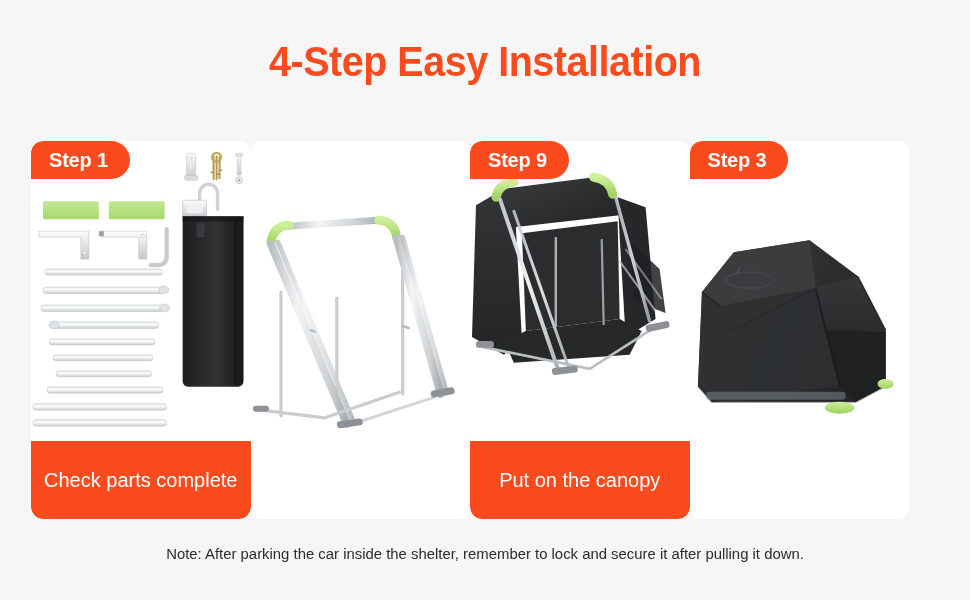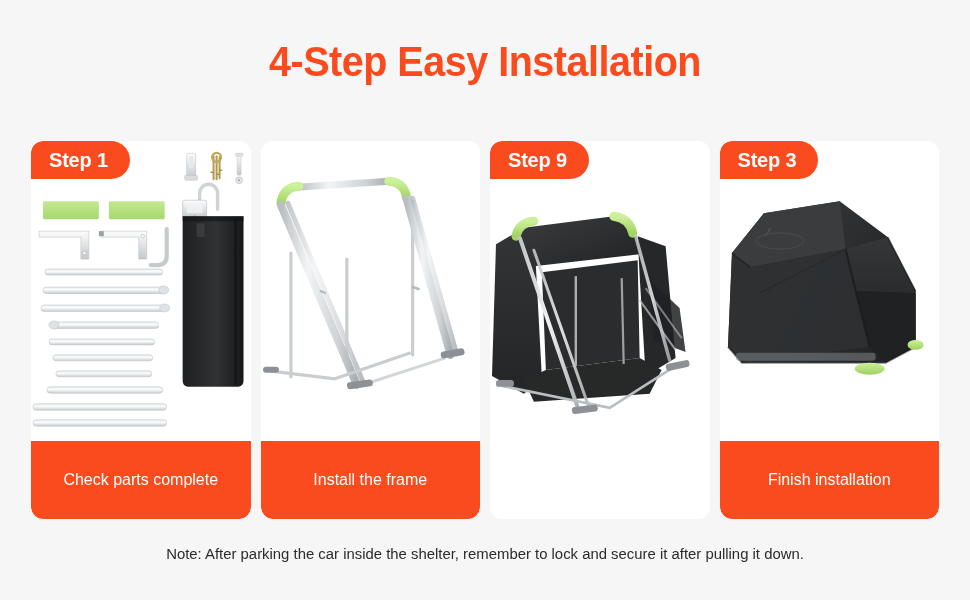--- a/index.html
+++ b/index.html
@@ -37,21 +37,21 @@
   }
 
   
   .cards {
     position: absolute;
     top: 141px;
     left: 31px;
     width: 908px;
     height: 378px;
     display: flex;
-    gap: 10px;
+    gap: 0;
   }
   .card {
     position: relative;
     width: 219.5px;
     height: 378px;
     background: #ffffff;
     border-radius: 12px;
     overflow: hidden;
     display: flex;
     flex-direction: column;
@@ -85,21 +85,21 @@
   .figure svg { display: block; width: 100%; height: 100%; }
 
   .caption {
     flex: 0 0 78px;
     background: #fa4b1e;
     color: #ffffff;
     display: flex;
     align-items: center;
     justify-content: center;
     text-align: center;
-    font-size: 16px;
+    font-size: 20px;
     line-height: 26px;
     padding: 0 10px;
     box-sizing: border-box;
     border-radius: 0 0 12px 12px;
   }
 
   
   .note {
     position: absolute;
     top: 545px;
@@ -248,21 +248,20 @@
           <g fill="#8d9195">
             <rect x="86" y="240" width="26" height="7" rx="3" transform="rotate(-8 99 243)"></rect>
             <rect x="180" y="209" width="24" height="7" rx="3" transform="rotate(-10 192 212)"></rect>
             <rect x="2" y="226" width="16" height="6" rx="3"></rect>
           </g>
 
           <path d="M60 150 L64 152" stroke="#b5babe" stroke-width="2.4" stroke-linecap="round"></path>
           <path d="M152 146 L158 148" stroke="#b5babe" stroke-width="2.4" stroke-linecap="round"></path>
         </svg>
       </div>
-      <div class="caption">Install the frame</div>
     </div>
 
     <div class="card">
       <div class="step-badge">Step 9</div>
       <div class="figure">
         <svg viewBox="0 0 220 300" preserveAspectRatio="xMidYMid meet" aria-hidden="true">
           <defs>
             <linearGradient id="fab3" x1="0" y1="0" x2="1" y2="1">
               <stop offset="0%" stop-color="#3a3c3e"></stop>
               <stop offset="55%" stop-color="#2c2e30"></stop>
@@ -306,20 +305,21 @@
           <path d="M156 108 L192 158" stroke="#c5cacd" stroke-width="2" opacity="0.55"></path>
 
           <path d="M12 206 L120 228 L186 186" fill="none" stroke="#b9bec2" stroke-width="2.6"></path>
           <g fill="#8d9195">
             <rect x="82" y="226" width="26" height="7" rx="3" transform="rotate(-7 95 229)"></rect>
             <rect x="176" y="182" width="24" height="7" rx="3" transform="rotate(-12 188 185)"></rect>
             <rect x="6" y="200" width="18" height="7" rx="3"></rect>
           </g>
         </svg>
       </div>
+      <div class="caption">Put on the canopy</div>
     </div>
 
     <div class="card">
       <div class="step-badge">Step 3</div>
       <div class="figure">
         <svg viewBox="0 0 220 300" preserveAspectRatio="xMidYMid meet" aria-hidden="true">
           <defs>
             <linearGradient id="shell4" x1="0" y1="0" x2="1" y2="0.4">
               <stop offset="0%" stop-color="#3b3d3f"></stop>
               <stop offset="45%" stop-color="#313335"></stop>
@@ -353,20 +353,19 @@
           <ellipse cx="60" cy="100" rx="24" ry="8" fill="none" stroke="#45474a" stroke-width="1.6" opacity="0.9"></ellipse>
           <path d="M46 94 L50 88" stroke="#4e5053" stroke-width="1.6" stroke-linecap="round"></path>
 
           <path d="M8 206 L22 222 L166 222 L196 206" fill="none" stroke="#15171a" stroke-width="2" opacity="0.5"></path>
           <rect x="16" y="212" width="140" height="8" rx="3" fill="#7f8386" opacity="0.55"></rect>
 
           <ellipse cx="150" cy="228" rx="15" ry="6" fill="url(#gfoot4)"></ellipse>
           <ellipse cx="196" cy="204" rx="8" ry="5" fill="url(#gfoot4)"></ellipse>
         </svg>
       </div>
-      <div class="caption">Finish installation</div>
     </div>
 
   </div>
 
   <div class="note">Note: After parking the car inside the shelter, remember to lock and secure it after pulling it down.</div>
 
 </div>
 
 </body></html>

